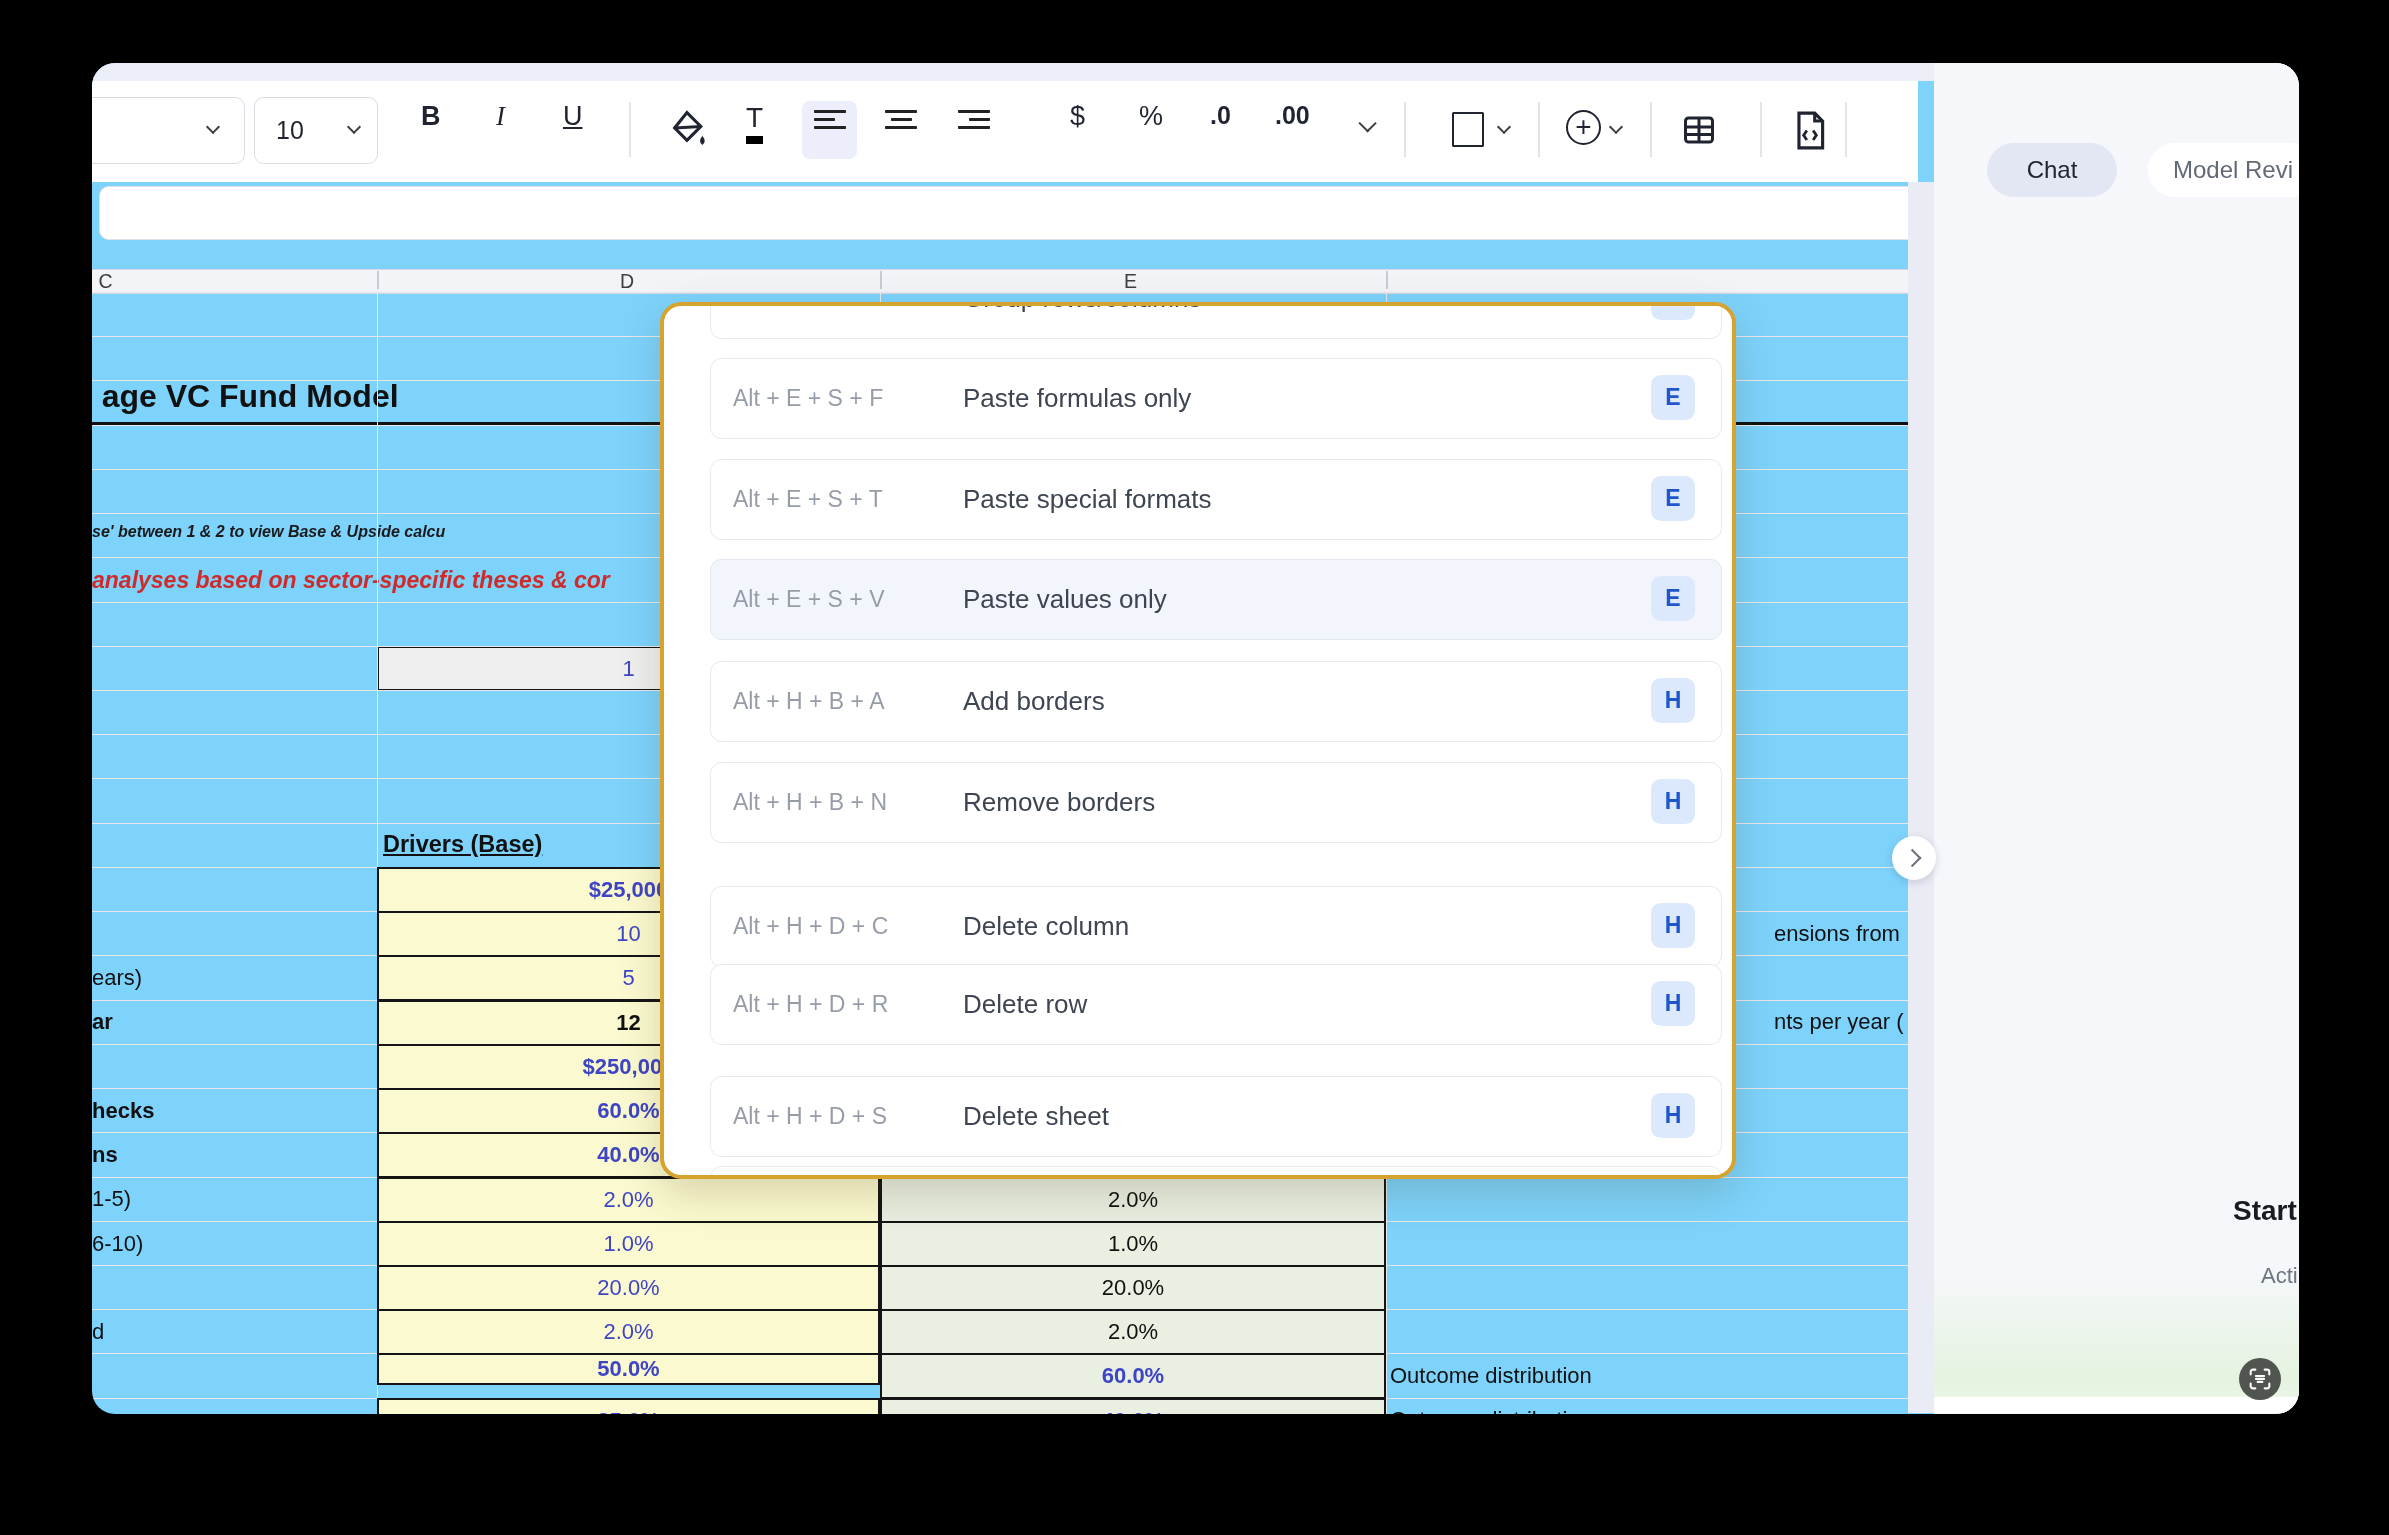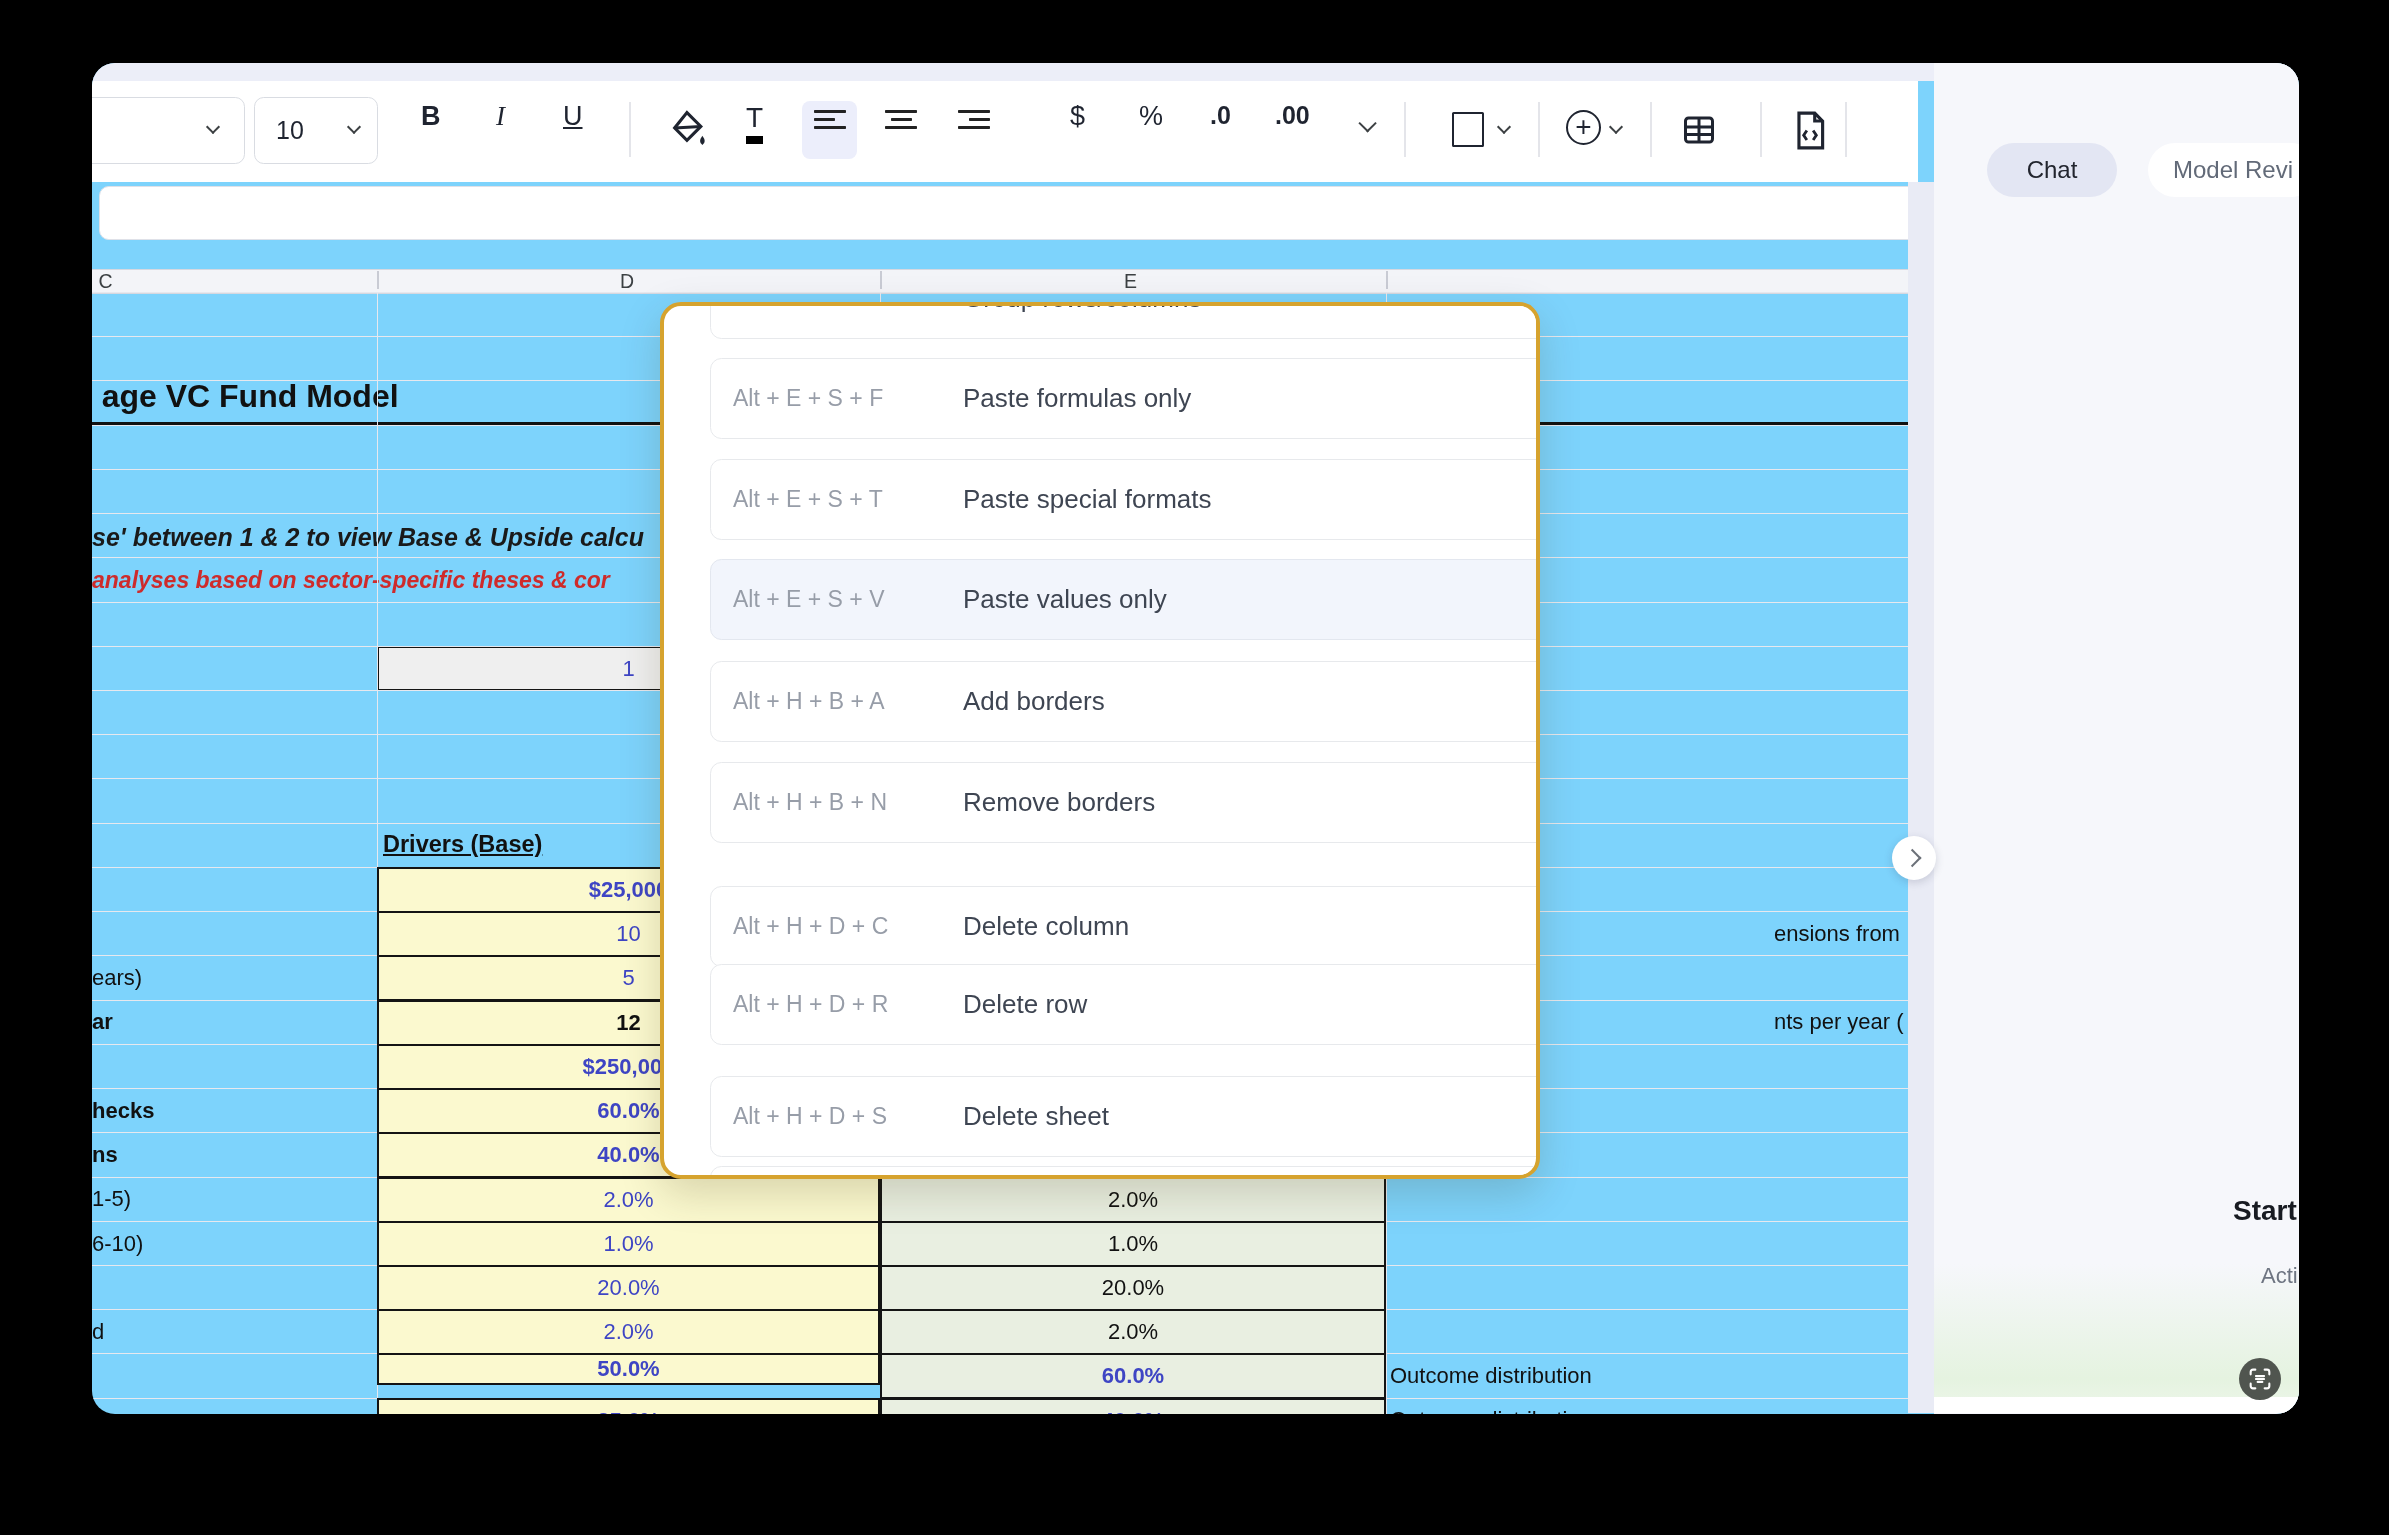--- a/index.html
+++ b/index.html
@@ -33,36 +33,36 @@
           border-top:0.8px solid #d6d8e0;border-bottom:0.8px solid #d6d8e0;}
   .colhdr span{position:absolute;top:0.8px;font-size:19.5px;color:#3c4043;line-height:21px;}
   .colsep{position:absolute;top:2.4px;width:1.6px;height:18px;background:#c9cbd4;}
 
   
   #grid{position:absolute;left:0;top:0;width:1816px;height:1351px;}
   .gl-h{position:absolute;left:0;width:1816px;height:0.8px;background:#e7e8ee;}
   .gl-v{position:absolute;width:0.8px;background:#e7e8ee;}
   .sheet-title{position:absolute;left:9.7px;top:315px;font-size:32px;font-weight:bold;color:#111;white-space:nowrap;}
   .title-rule{position:absolute;left:0;top:359px;width:1816px;height:3.2px;background:#111;}
-  .note-i{position:absolute;left:0;top:459px;font-size:25px;font-style:italic;font-weight:600;color:#1a1a1a;white-space:nowrap;}
+  .note-i{position:absolute;left:0;top:459px;font-size:16px;font-style:italic;font-weight:600;color:#1a1a1a;white-space:nowrap;}
   .note-r{position:absolute;left:0;top:503px;font-size:23px;font-style:italic;font-weight:600;color:#ce2b2b;white-space:nowrap;}
   .drivers{position:absolute;left:291px;top:768px;font-size:23.5px;font-weight:bold;text-decoration:underline;color:#111;white-space:nowrap;}
   .cell{position:absolute;box-sizing:border-box;display:flex;align-items:center;justify-content:center;
         font-size:22px;color:#111;}
   .cell.bordered{border:2.4px solid #141414;}
   .bg-yellow{background:#fbf9cf;}
   .bg-green{background:#e9efe1;}
   .bg-gray{background:#efefef;}
   .t-blue{color:#3e45c4;}
   .t-bold{font-weight:bold;}
   .clabel{position:absolute;font-size:22px;color:#111;white-space:nowrap;}
   .flabel{position:absolute;font-size:22px;color:#111;white-space:nowrap;}
 
   
-  .modal{position:absolute;left:568px;top:239px;width:880px;height:877px;background:#fff;
+  .modal{position:absolute;left:568px;top:239px;width:1076px;height:877px;background:#fff;
          border:4px solid #d6a32e;border-radius:21px;box-sizing:border-box;overflow:hidden;
          box-shadow:0 14.6px 41px rgba(60,50,10,.18);}
   .mcard{position:absolute;left:46px;width:1012px;height:81px;background:#fff;border:1.6px solid #e7e9ec;
          border-radius:11.4px;box-sizing:border-box;}
   .mcard.hover{background:#f2f5fc;border-color:#e3e7ef;}
   .mkeys{position:absolute;left:22px;top:0;height:78px;display:flex;align-items:center;
          font-size:23px;color:#979da8;white-space:nowrap;}
   .mlabel{position:absolute;left:252px;top:0;height:78px;display:flex;align-items:center;
           font-size:26px;color:#3e4552;white-space:nowrap;}
   .mbadge{position:absolute;right:26px;top:16px;width:44px;height:45px;background:#dce9fc;border-radius:9.7px;

